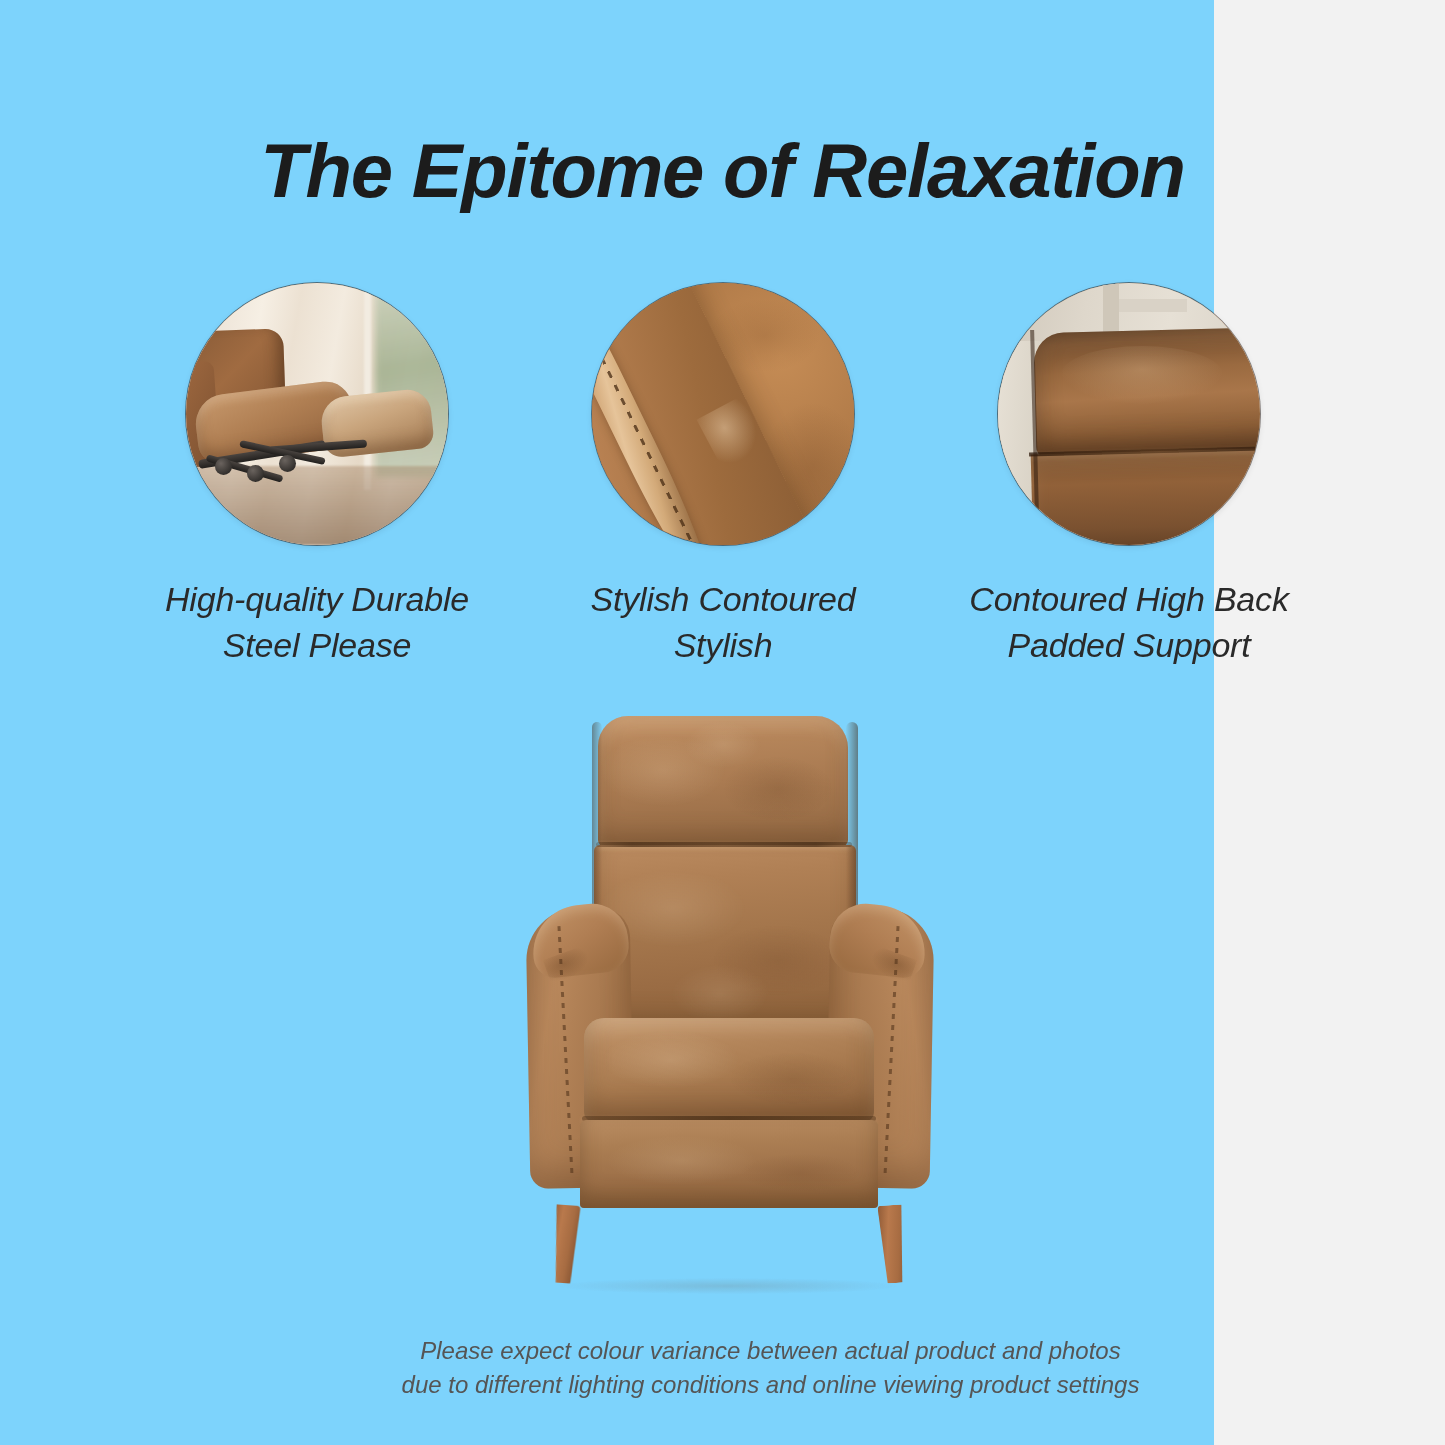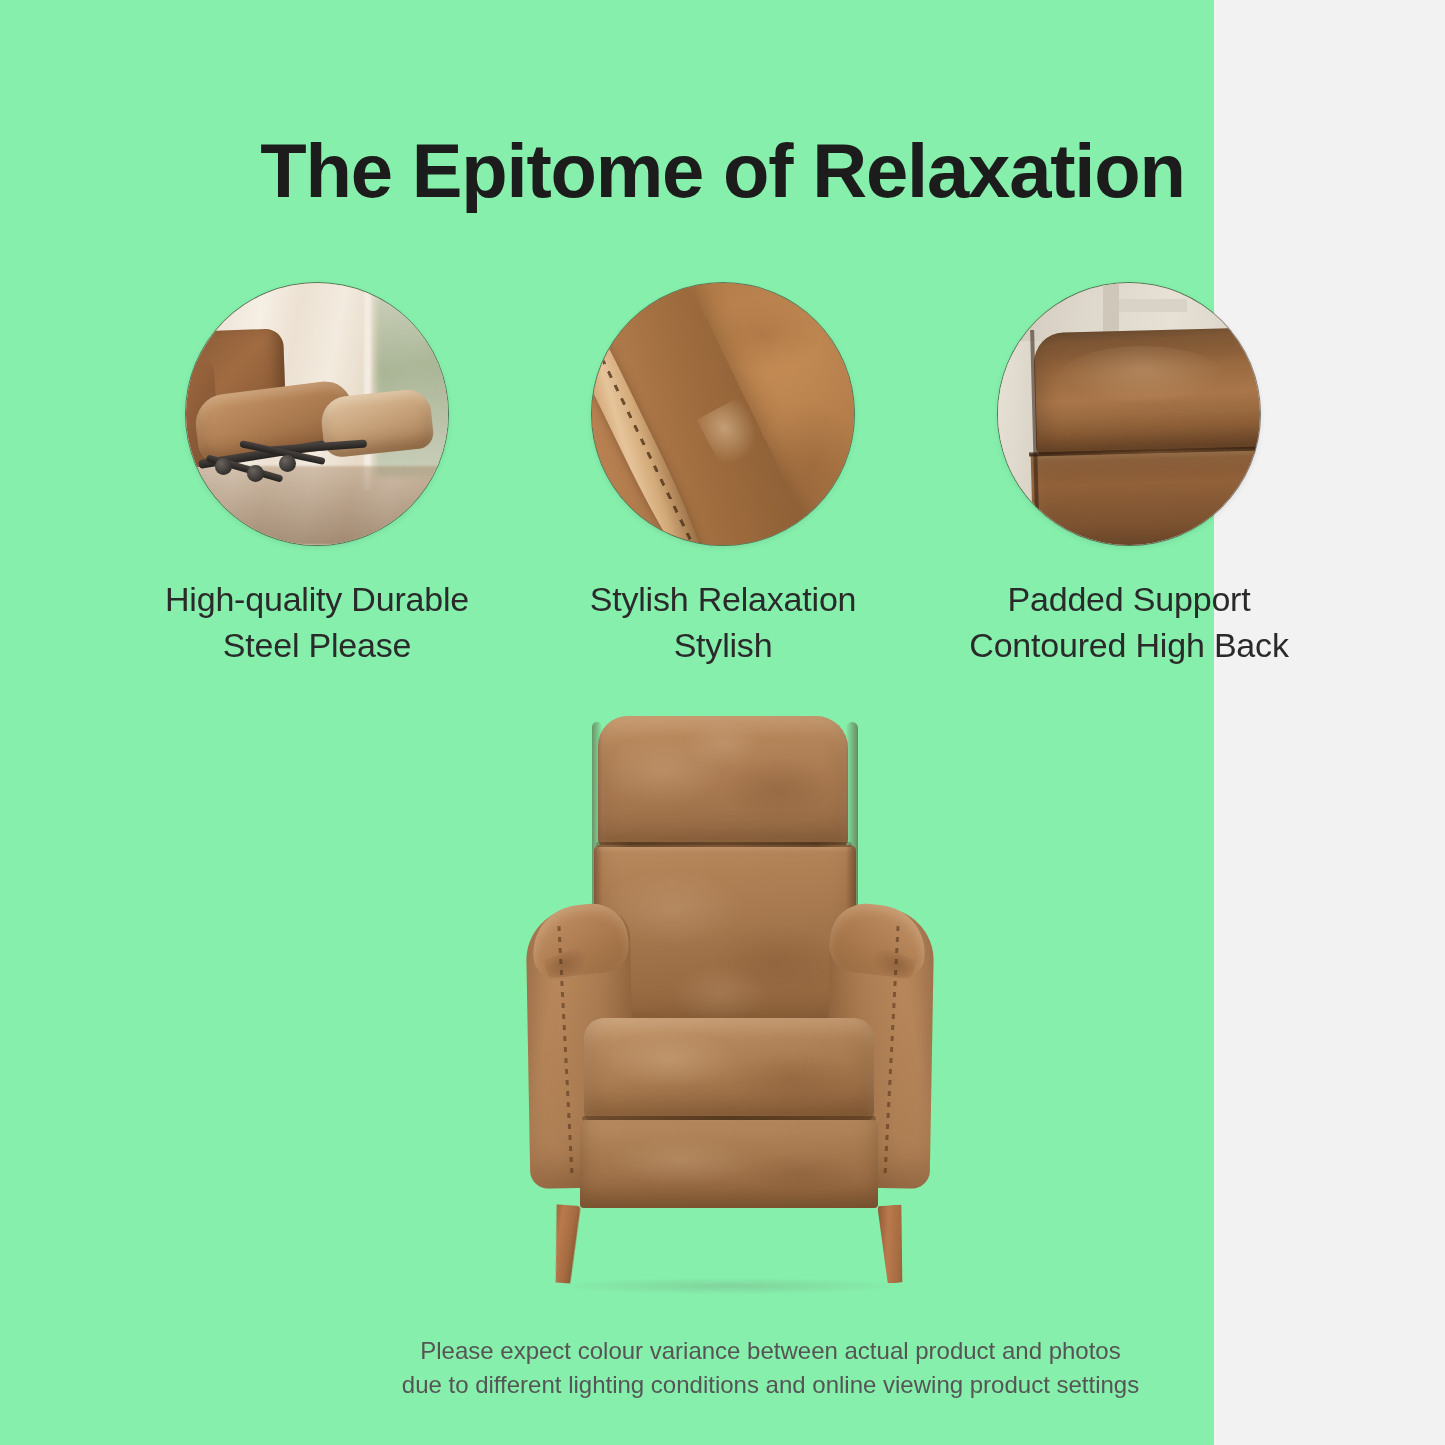--- a/index.html
+++ b/index.html
@@ -11,21 +11,22 @@
     width: 1445px;
     height: 1445px;
     background: #f2f2f2;
     font-family: "Liberation Sans", sans-serif;
     overflow: hidden;
   }
   .canvas {
     position: relative;
     width: 1214px;
     height: 1445px;
-    background: #86efac;
+    background: #7dd3fc;
+    font-style: italic;
   }
 
   
   .headline {
     position: absolute;
     left: 0;
     top: 128px;
     width: 1445px;
     text-align: center;
     font-size: 76px;
@@ -554,42 +555,42 @@
         <div class="scene">
           <div class="t2-bg"></div>
           <div class="t2-grain"></div>
           <div class="t2-armface"></div>
           <div class="t2-welt"></div>
           <div class="t2-stitch"></div>
           <div class="t2-fold"></div>
         </div>
       </div>
       <div class="feature-caption">
-        <div>Stylish Relaxation</div>
+        <div>Stylish Contoured</div>
         <div>Stylish</div>
       </div>
     </div>
 
     <div class="feature feature-3">
       <div class="thumb">
         <div class="scene">
           <div class="t3-bg"></div>
           <div class="t3-door"></div>
           <div class="t3-trim"></div>
           <div class="t3-trim2"></div>
           <div class="t3-cushion"></div>
           <div class="t3-cushion-hl"></div>
           <div class="t3-lower"></div>
           <div class="t3-seam"></div>
           <div class="t3-edge"></div>
         </div>
       </div>
       <div class="feature-caption">
+        <div>Contoured High Back</div>
         <div>Padded Support</div>
-        <div>Contoured High Back</div>
       </div>
     </div>
 
   </div>
 
   <div class="hero">
     <div class="chair">
       <div class="back-upper">
           <div class="grain"></div>
         </div>

